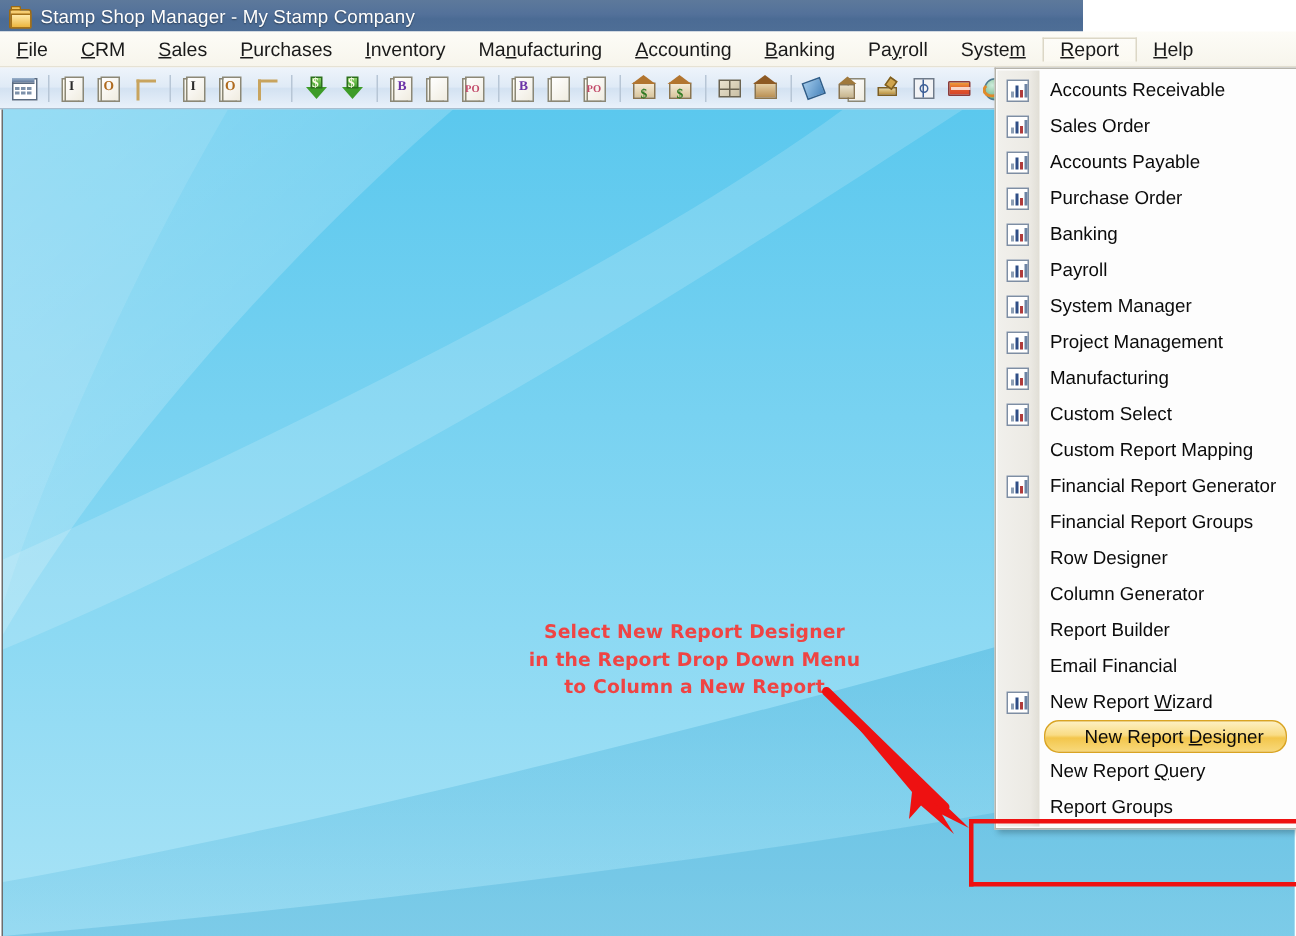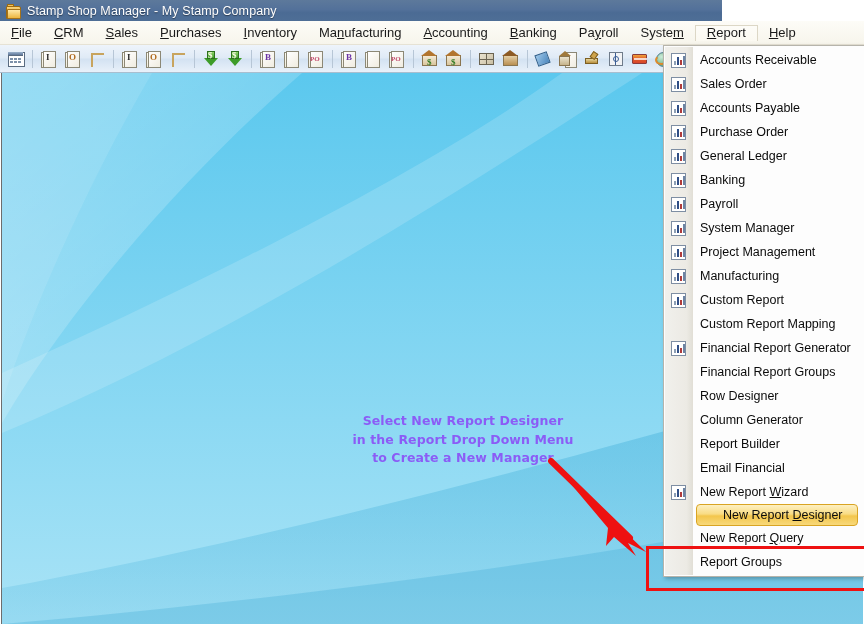--- a/index.html
+++ b/index.html
@@ -268,21 +268,21 @@
 
   
   .callout {
     position: absolute;
     left: 338px; top: 412px;
     width: 250px;
     text-align: center;
     font-family: "DejaVu Sans", sans-serif;
     font-size: 12.5px;
     font-weight: bold;
-    color: #8b5cf6;
+    color: #ef4444;
     line-height: 18.5px;
     letter-spacing: 0.1px;
   }
 
   
   .dropdown {
     position: absolute;
     left: 663px; top: 45px;
     width: 201px;
     background: #fdfdfd;
@@ -337,21 +337,21 @@
   .chart-ic b:nth-child(1) { left: 2px;  height: 4px;  background: #8d9fb5; }
   .chart-ic b:nth-child(2) { left: 5px;  height: 8px;  background: #2f4e86; }
   .chart-ic b:nth-child(3) { left: 8px;  height: 5px;  background: #b03b3b; }
   .chart-ic b:nth-child(4) { left: 11px; height: 9px;  background: #6d84a4; }
 
   .dd-item.highlight {
     margin: 0 6px 0 32px;
     height: 22px;
     background: linear-gradient(to bottom, #fdf0c2 0%, #f9dc84 45%, #f3c64c 55%, #f8d97b 100%);
     border: 1px solid #d9a423;
-    border-radius: 4px;
+    border-radius: 10px;
     box-sizing: border-box;
   }
   .dd-item.highlight .dd-text { padding-left: 26px; }
 
   
   .red-box {
     position: absolute;
     left: 646px; top: 546px;
     width: 218px; height: 45px;
     border: 3px solid #ee1111;
@@ -625,21 +625,21 @@
       <path d="M300,0 L640,0 C470,110 240,260 0,360 L0,300 C200,210 430,95 560,0 Z" fill="#ffffff" fill-opacity="0.16"></path>
       <path d="M862,300 C600,380 250,470 0,515 L0,551 L862,551 Z" fill="url(#gC)"></path>
       <path d="M862,430 C640,480 300,525 0,551 L862,551 Z" fill="#3fa9d4" fill-opacity="0.30"></path>
       <path d="M0,0 L150,0 C80,120 25,250 0,330 Z" fill="#ffffff" fill-opacity="0.10"></path>
     </svg>
   </div>
 
   <div class="callout" id="callout">
       <div>Select New Report Designer</div>
       <div>in the Report Drop Down Menu</div>
-      <div>to Create a New Manager</div>
+      <div>to Column a New Report</div>
     </div>
 
   <svg class="arrow-layer" width="864" height="624" viewBox="0 0 864 624">
     <path d="M555,465 L642,548 L646,552
              L628,543 L636,556 L614,537 L606,546 L608,528
              Z" fill="#ee1111"></path>
     <line x1="551" y1="461" x2="630" y2="538" stroke="#ee1111" stroke-width="6" stroke-linecap="round"></line>
   </svg>
 
   <div class="dropdown" id="dropdown">
@@ -690,31 +690,20 @@
       </div>
       <div class="dd-item">
         <div class="dd-icon-slot">
           <div class="chart-ic">
             <b></b>
             <b></b>
             <b></b>
             <b></b>
           </div>
         </div>
-        <div class="dd-text">General Ledger</div>
-      </div>
-      <div class="dd-item">
-        <div class="dd-icon-slot">
-          <div class="chart-ic">
-            <b></b>
-            <b></b>
-            <b></b>
-            <b></b>
-          </div>
-        </div>
         <div class="dd-text">Banking</div>
       </div>
       <div class="dd-item">
         <div class="dd-icon-slot">
           <div class="chart-ic">
             <b></b>
             <b></b>
             <b></b>
             <b></b>
           </div>
@@ -756,21 +745,21 @@
       </div>
       <div class="dd-item">
         <div class="dd-icon-slot">
           <div class="chart-ic">
             <b></b>
             <b></b>
             <b></b>
             <b></b>
           </div>
         </div>
-        <div class="dd-text">Custom Report</div>
+        <div class="dd-text">Custom Select</div>
       </div>
       <div class="dd-item">
         <div class="dd-icon-slot"></div>
         <div class="dd-text">Custom Report Mapping</div>
       </div>
       <div class="dd-item">
         <div class="dd-icon-slot">
           <div class="chart-ic">
             <b></b>
             <b></b>

